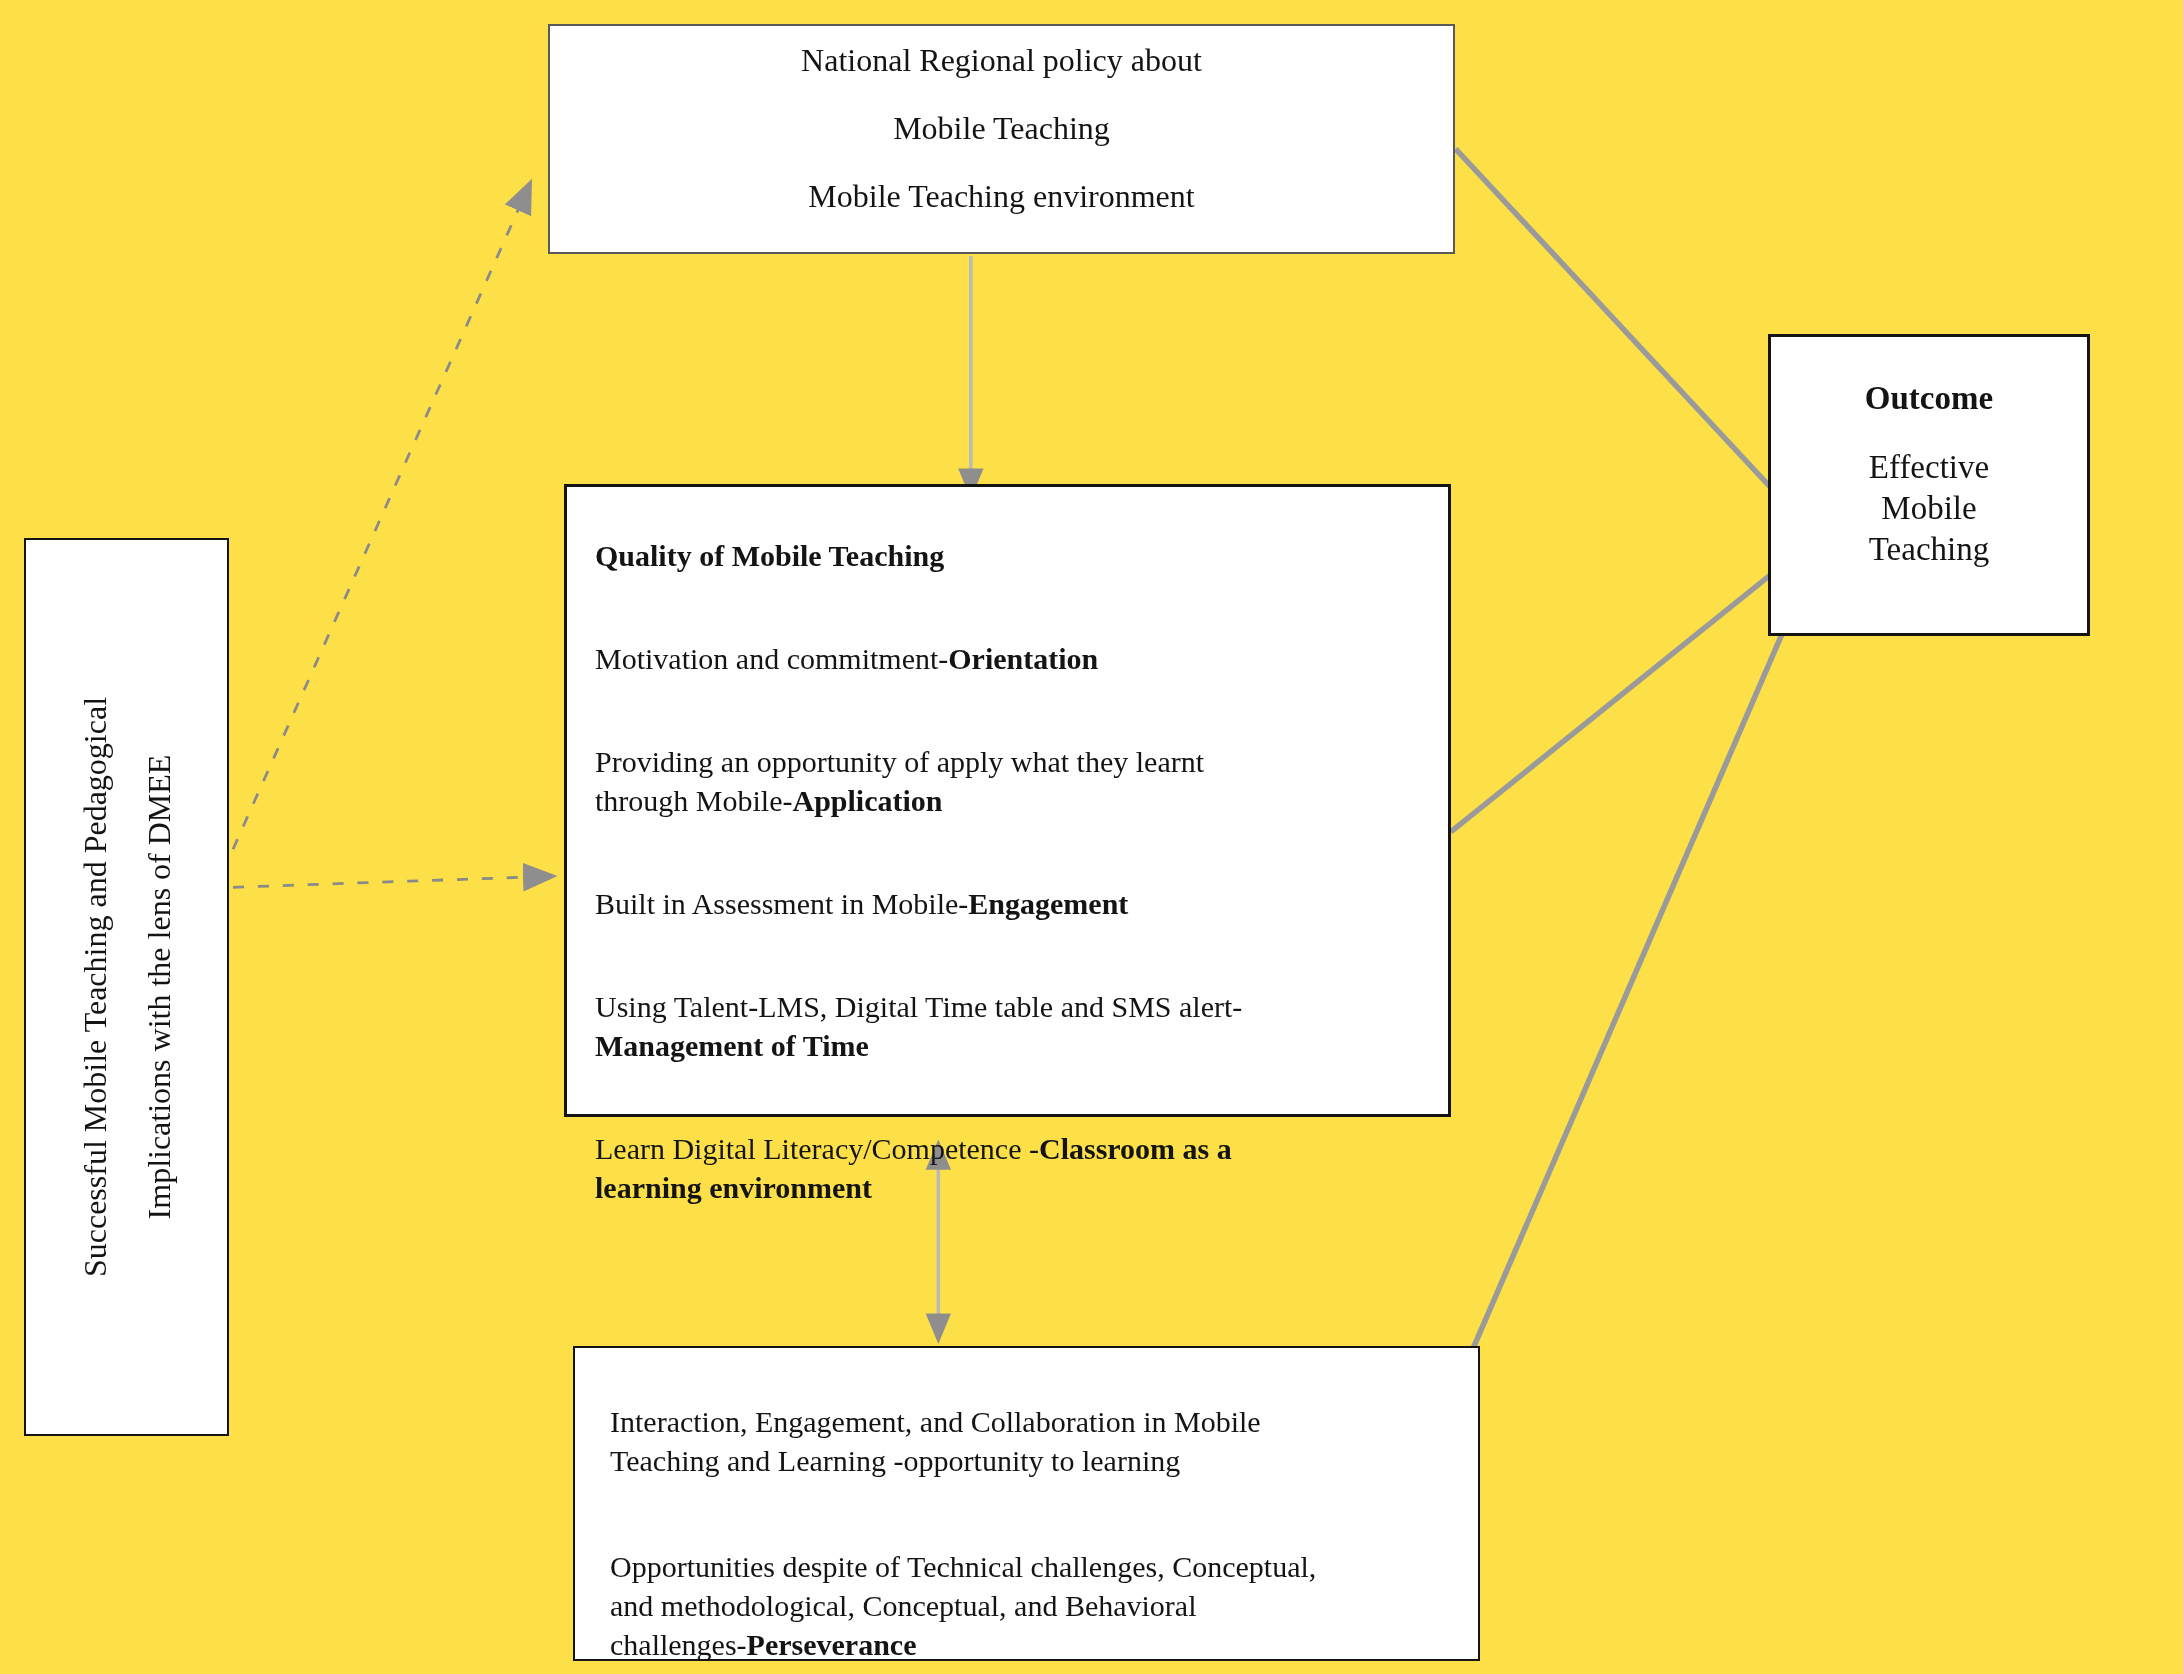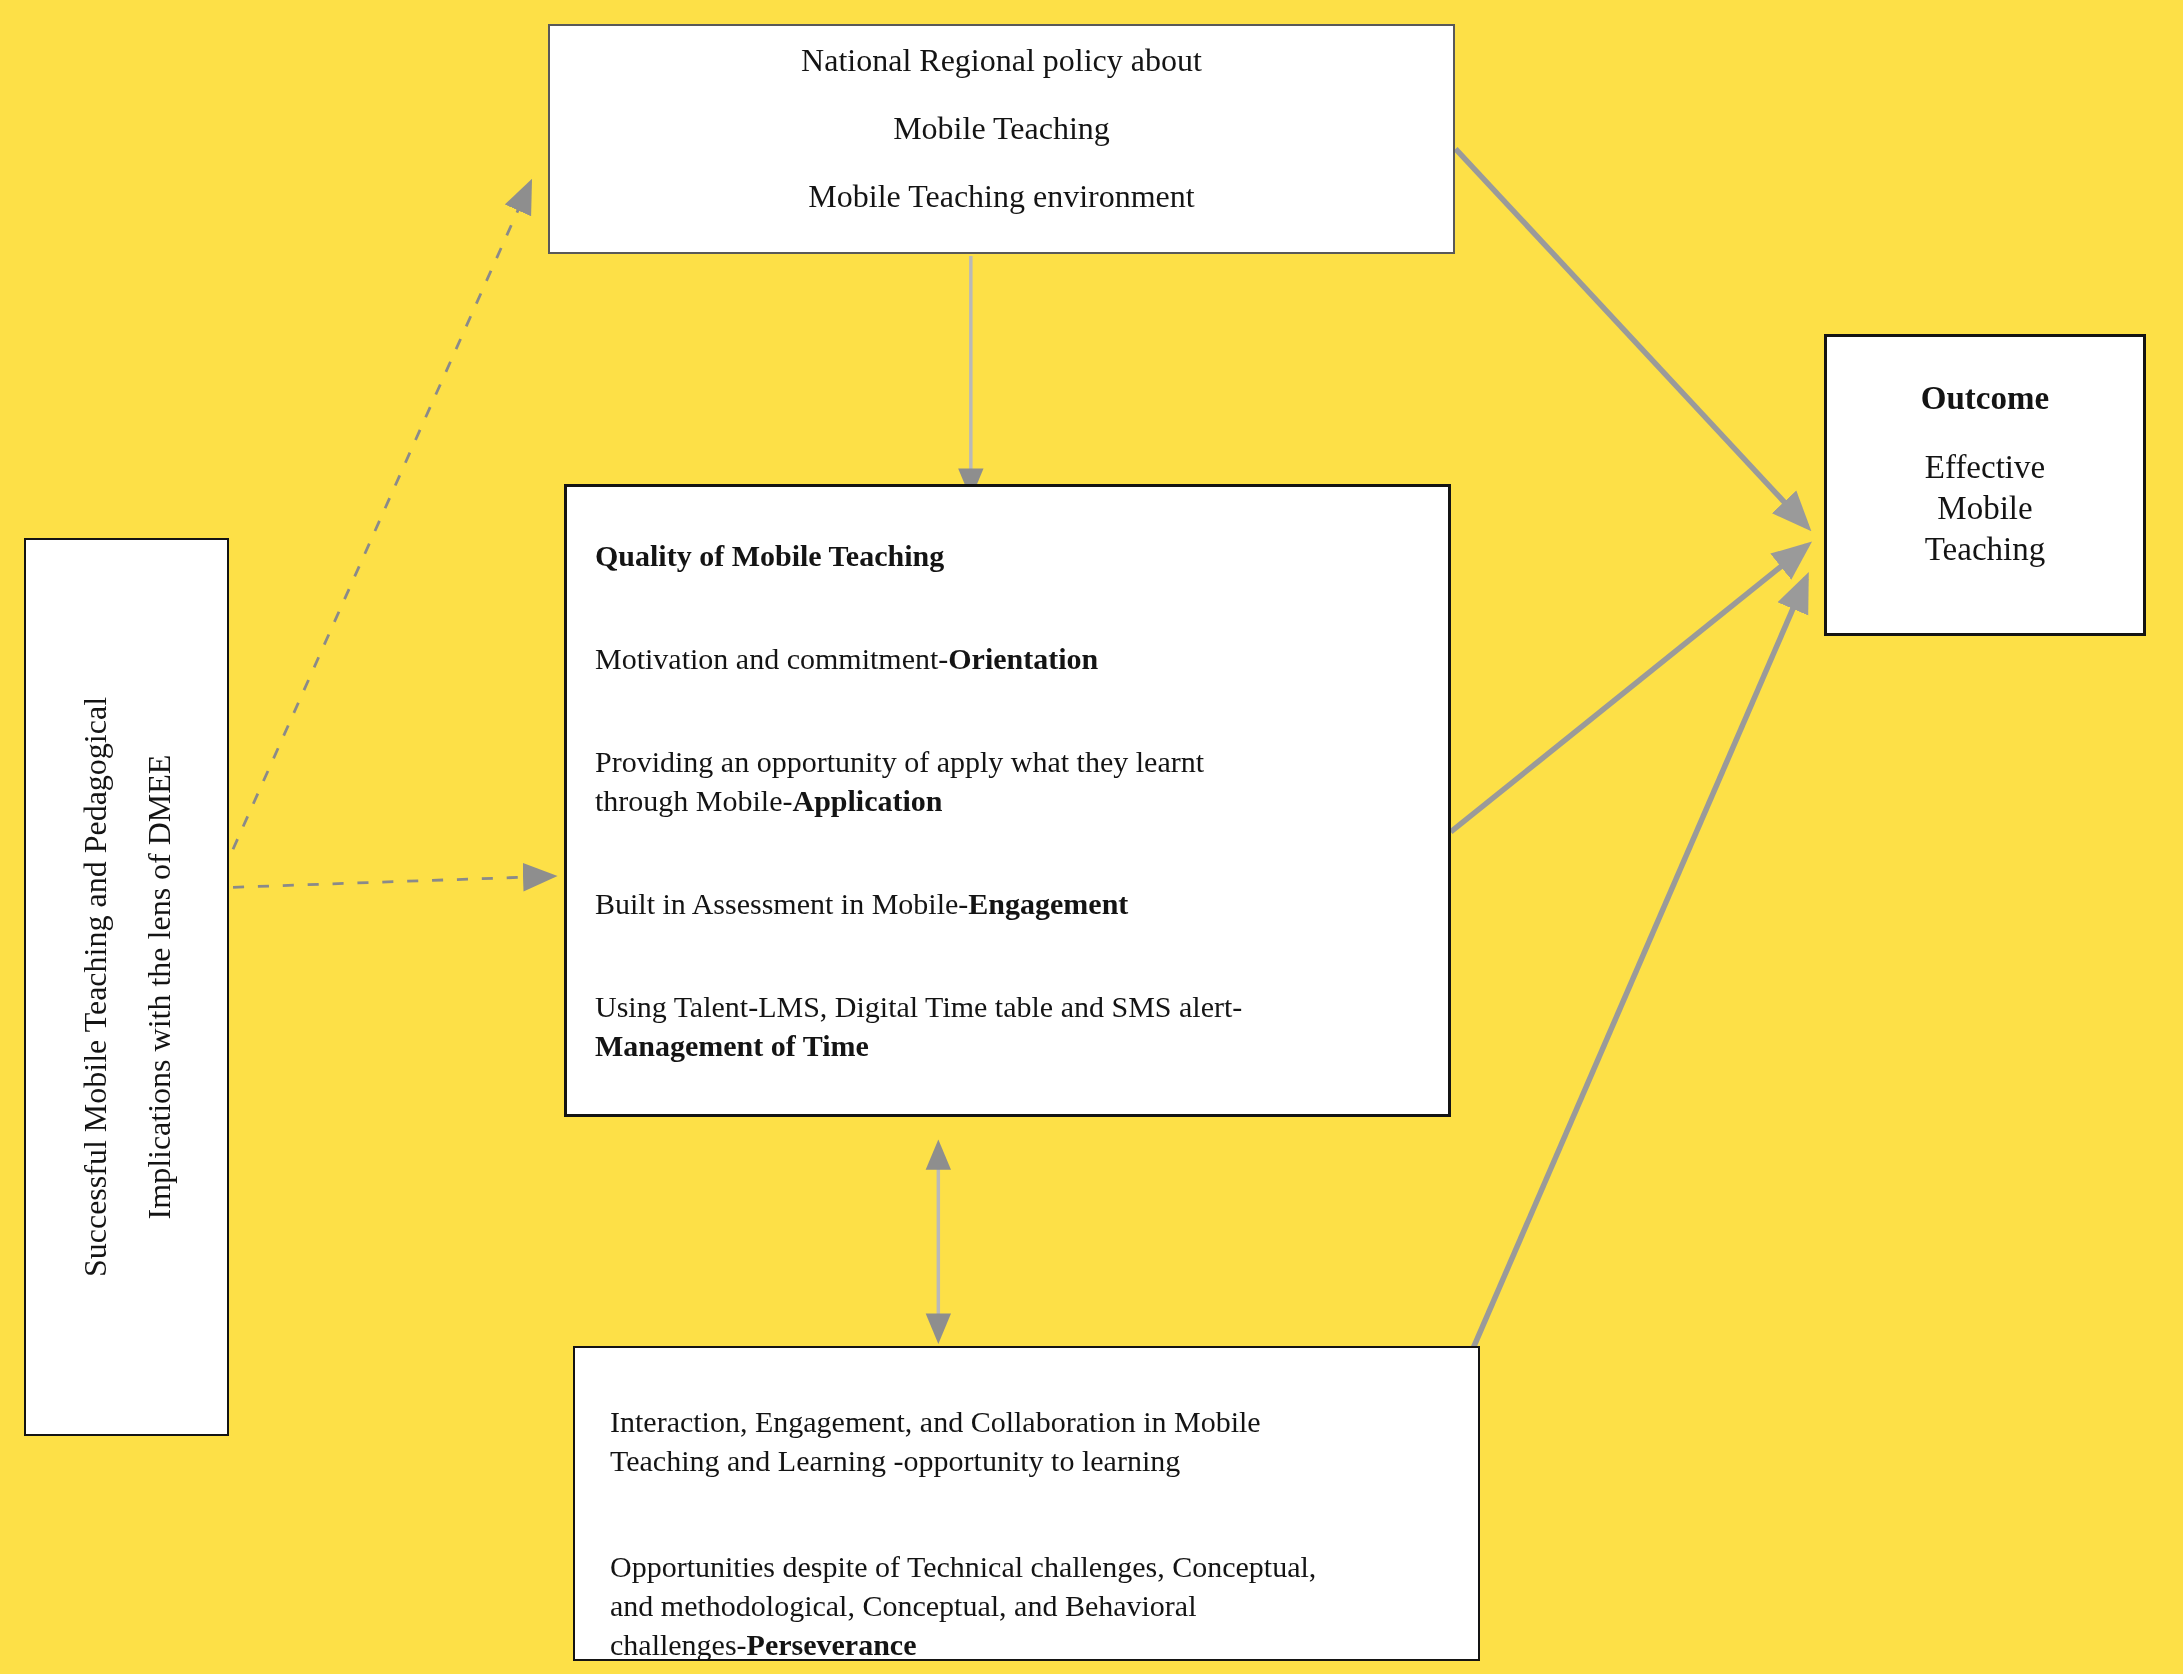--- a/index.html
+++ b/index.html
@@ -50,21 +50,21 @@
   .interaction-box {
     left: 536px; top: 1346px; width: 907px; height: 315px;
     border: 2.8px solid #141414;
     padding: 15px 28px 3px 35px;
     font-size: 30px; line-height: 39px; margin-left: 37px;
   }
   .interaction-box p { margin: 0 0 28px 0; white-space: pre-line; }
 
   
   .outcome-box {
-    left: 1824px; top: 334px; width: 322px; height: 302px;
+    left: 1768px; top: 334px; width: 322px; height: 302px;
     border: 3.5px solid #141414;
     text-align: center;
     padding-top: 41px;
   }
   .outcome-title {
     font-size: 33px; font-weight: bold; line-height: 41px;
     margin: 0 0 28px 0;
   }
   .outcome-body {
     font-size: 33px; line-height: 41px;
@@ -132,20 +132,24 @@
       <span>Providing an opportunity of apply what they learnt
 through Mobile-</span><span class="bold-seg">Application</span>
     </p>
     <p>
       <span>Built in Assessment in Mobile-</span><span class="bold-seg">Engagement</span>
     </p>
     <p>
       <span>Using Talent-LMS, Digital Time table and SMS alert-
 </span><span class="bold-seg">Management of Time</span>
     </p>
+    <p>
+      <span>Learn Digital Literacy/Competence -</span><span class="bold-seg">Classroom as a
+learning environment</span>
+    </p>
   </div>
 
   <div class="box interaction-box">
     <p>
       <span>Interaction, Engagement, and Collaboration in Mobile
 Teaching and Learning -opportunity to learning</span><span class="bold-seg"></span>
     </p>
     <p>
       <span>Opportunities despite of Technical challenges, Conceptual,
 and methodological, Conceptual, and Behavioral

